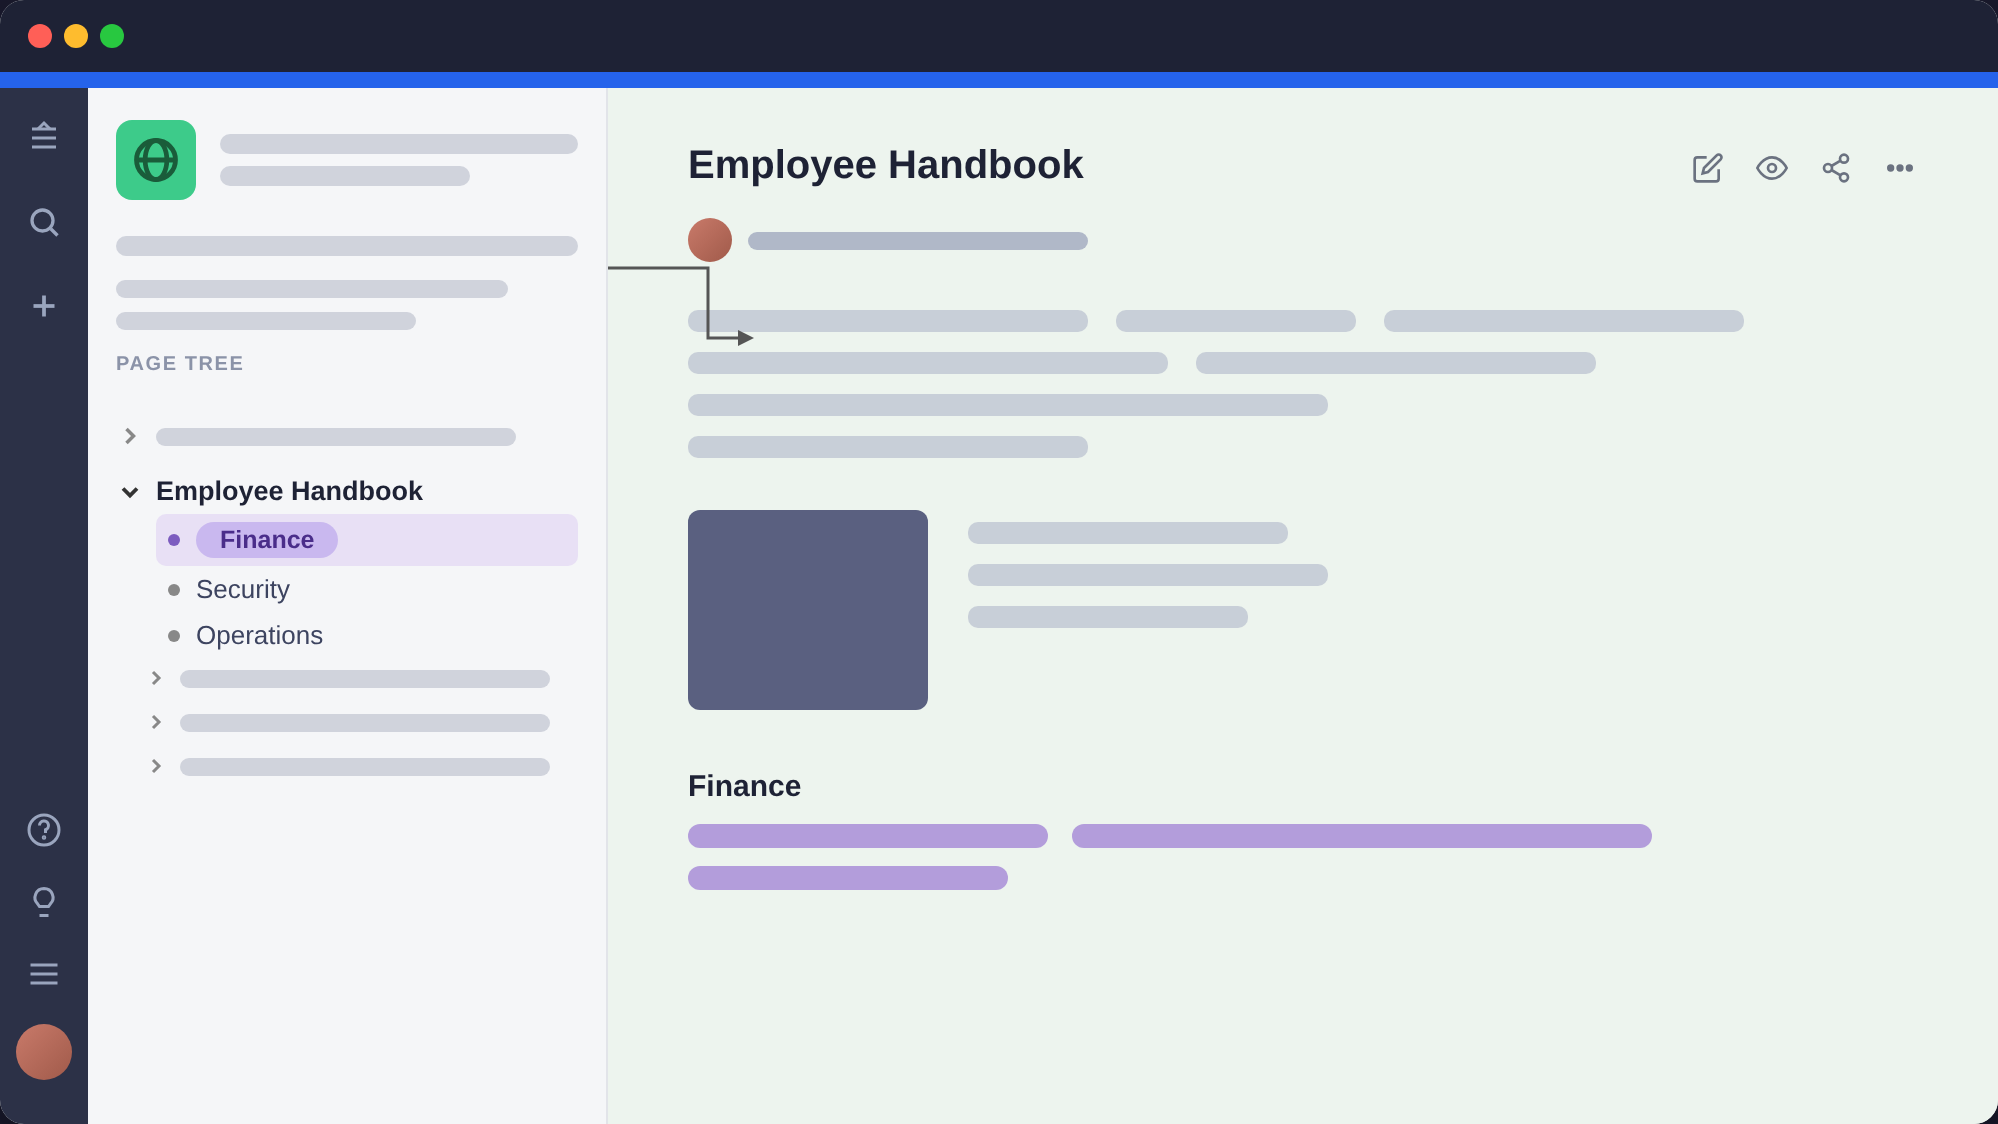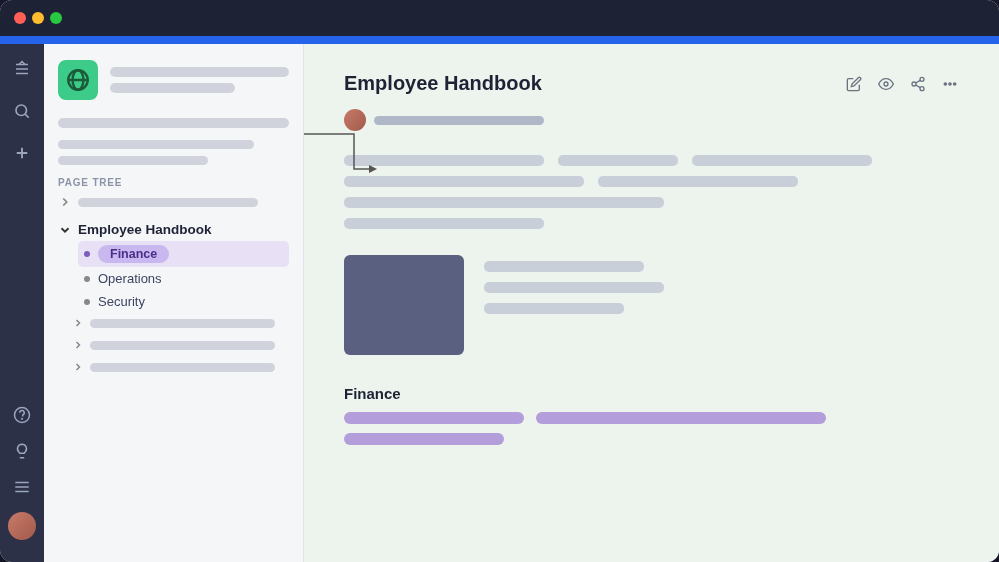--- a/index.html
+++ b/index.html
@@ -162,21 +162,21 @@
       display: flex;
       flex-direction: column;
       gap: 7px;
     }
     .section-label {
       font-size: 10px;
       font-weight: 600;
       color: #8b93a8;
       letter-spacing: 0.8px;
       text-transform: uppercase;
-      margin-bottom: 4px;
+      margin-bottom: 20px;
     }
     .page-tree-item {
       display: flex;
       align-items: center;
       gap: 6px;
       padding: 3px 0;
     }
     .chevron-icon {
       width: 14px;
       height: 14px;
@@ -494,26 +494,26 @@
 
             <div class="page-tree-children">
 
               <div class="child-item active">
                 <span class="bullet"></span>
                 <span class="finance-pill">Finance</span>
               </div>
 
               <div class="child-item">
                 <span class="bullet"></span>
-                <span class="child-item-label">Operations</span>
+                <span class="child-item-label">Security</span>
               </div>
 
               <div class="child-item">
                 <span class="bullet"></span>
-                <span class="child-item-label">Security</span>
+                <span class="child-item-label">Operations</span>
               </div>
             </div>
           </div>
 
           <div class="sidebar-tree-other">
             <div class="tree-item-collapsed">
               <svg style="width:12px;height:12px;flex-shrink:0;" viewBox="0 0 16 16" fill="none" stroke="#888" stroke-width="2">
                 <polyline points="6,4 10,8 6,12"></polyline>
               </svg>
               <div class="bar" style="width:80%;height:9px;"></div>

